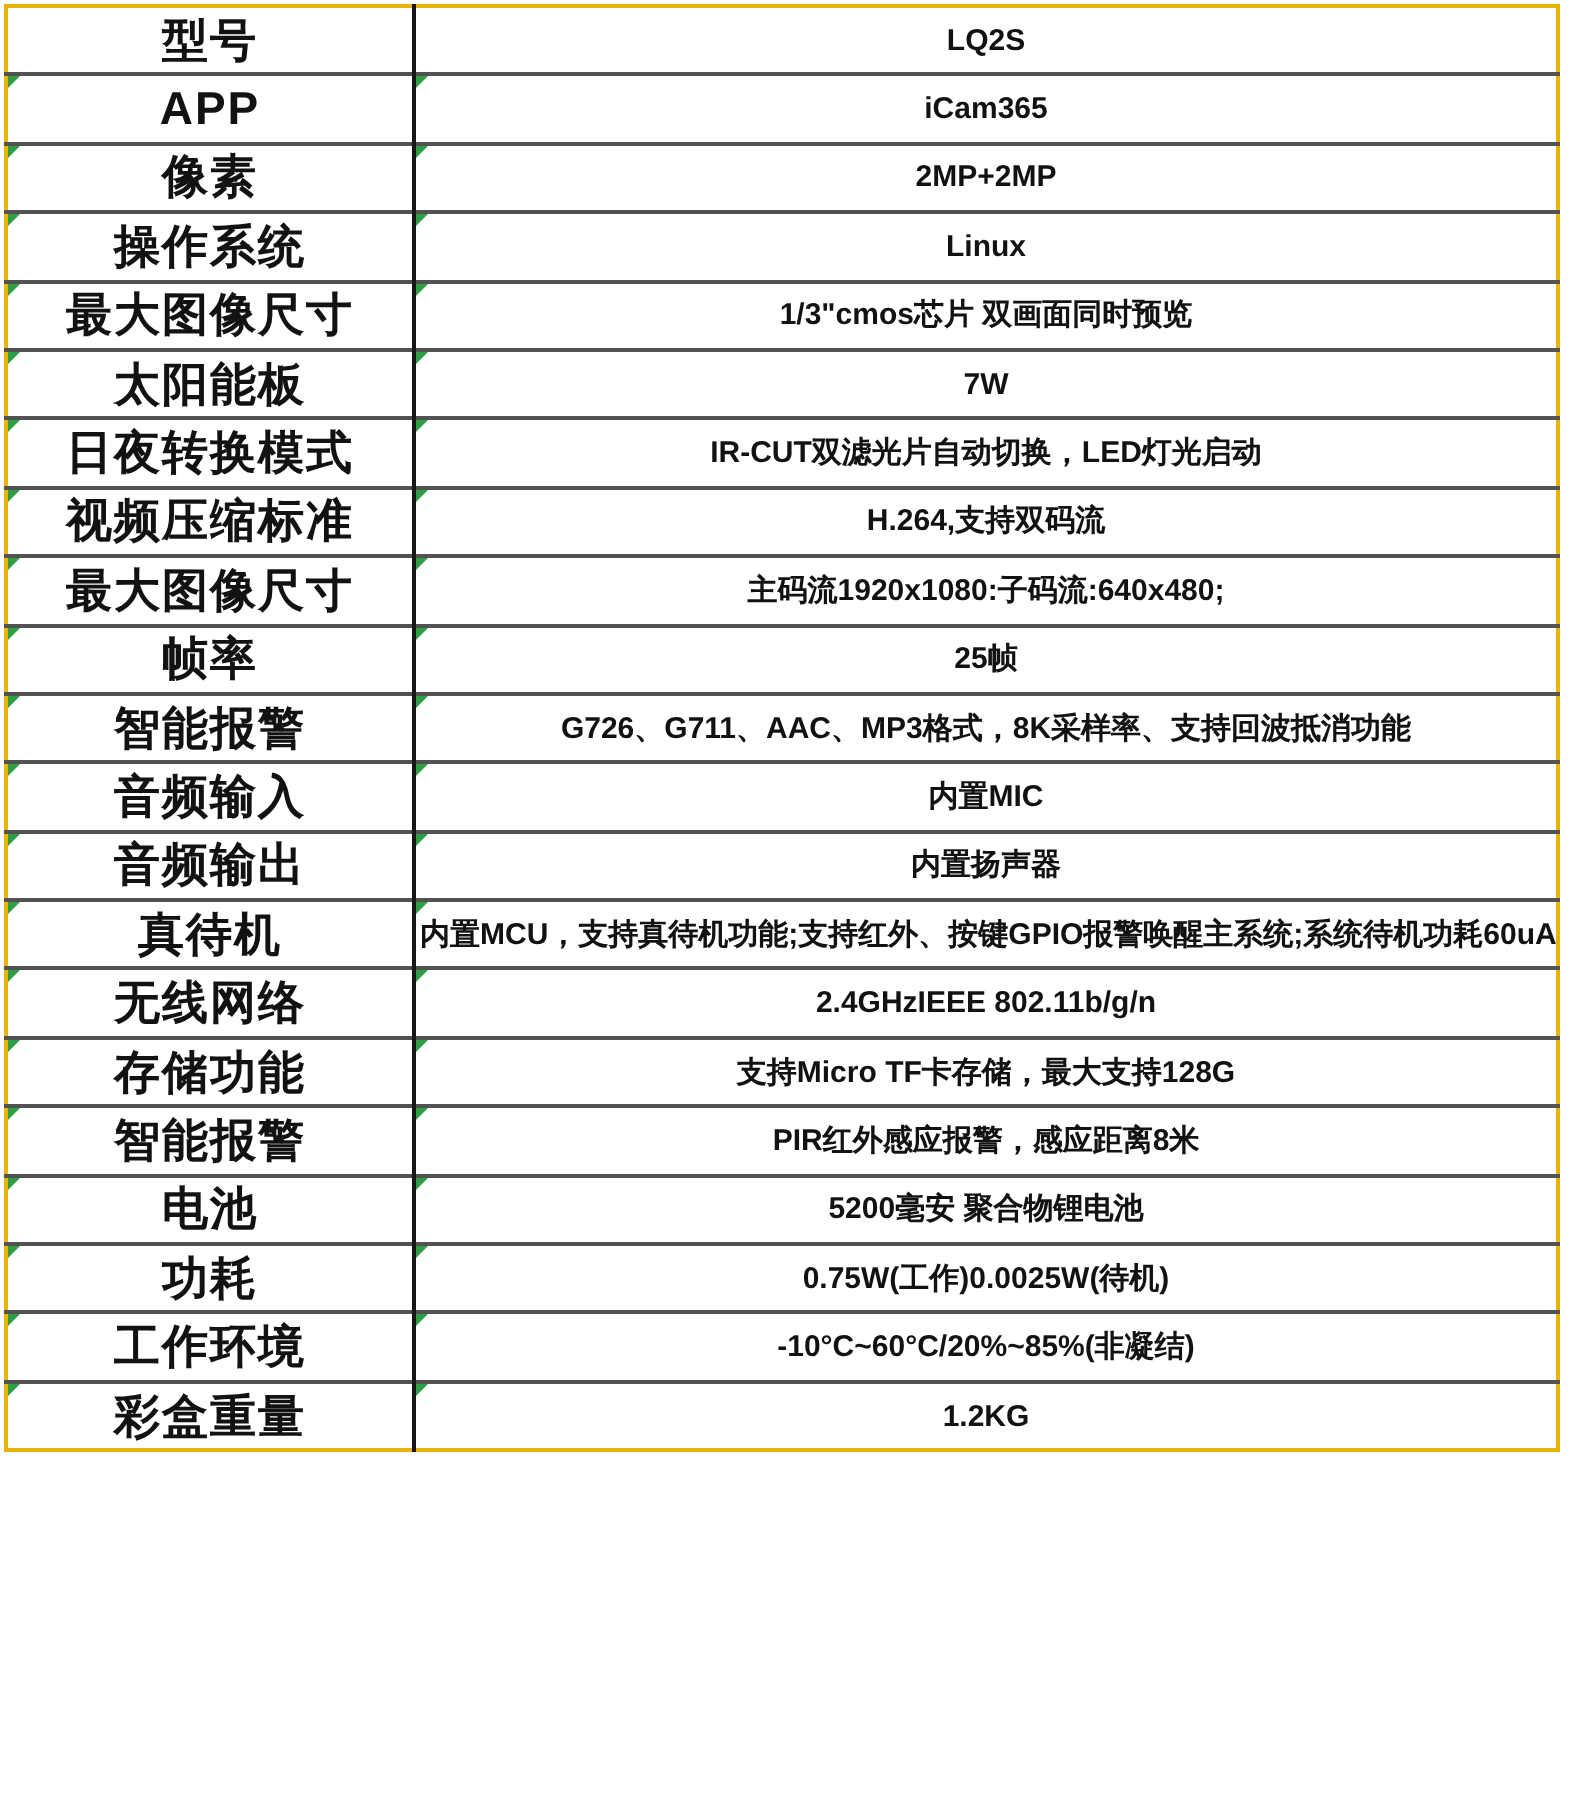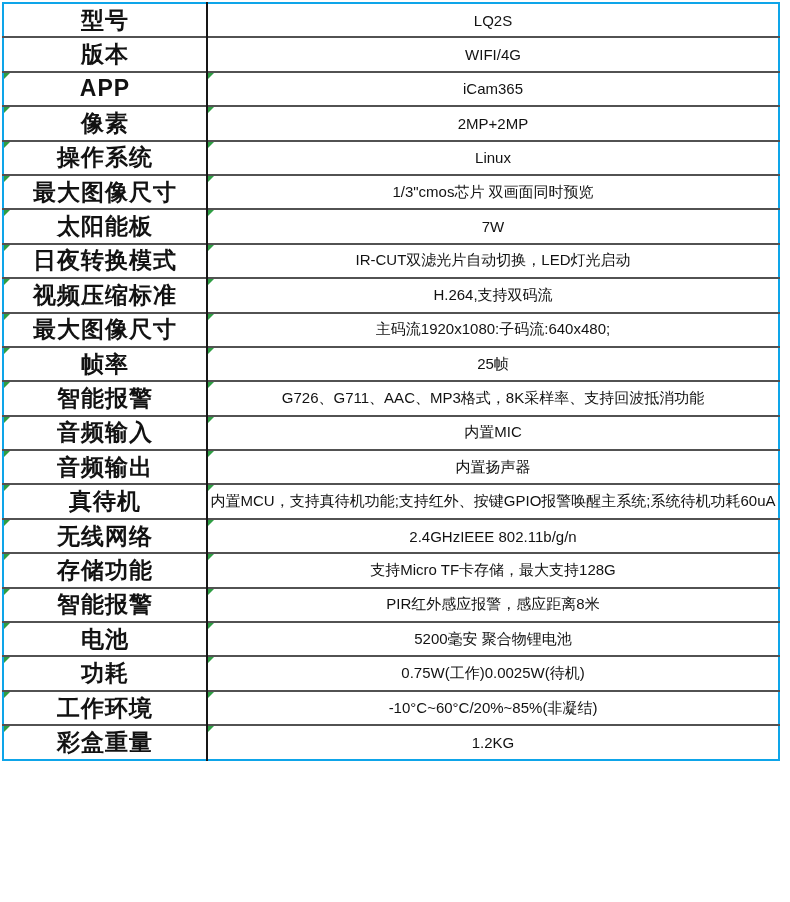--- a/index.html
+++ b/index.html
@@ -13,21 +13,21 @@
     width: 790px;
     height: 902px;
     background: #ffffff;
     box-sizing: border-box;
     padding: 2px 0 0 2px;
   }
   table.spec-table {
     border-collapse: collapse;
     table-layout: fixed;
     width: 778px;
-    border: 2px solid #0ea5e9;
+    border: 2px solid #eab308;
   }
   table.spec-table tr {
     height: 34.4px;
     border-bottom: 2px solid #525252;
   }
   table.spec-table tr:last-child {
     border-bottom: none;
     border-radius: 15px;
   }
   th.label-cell {
@@ -41,21 +41,21 @@
     color: #121212;
     padding: 0 2px;
     letter-spacing: 1px;
     overflow: hidden;
     white-space: nowrap;
   }
   td.value-cell {
     position: relative;
     text-align: center;
     vertical-align: middle;
-    font-weight: normal;
+    font-weight: bold;
     font-size: 15px;
     color: #121212;
     padding: 0 2px;
     overflow: hidden;
     white-space: nowrap;
   }
   .corner-mark {
     position: absolute;
     top: 0;
     left: 0;
@@ -75,30 +75,20 @@
     <th class="label-cell">
       
       <span class="label-text">型号</span>
     </th>
     <td class="value-cell">
       
       <span class="value-text">LQ2S</span>
     </td>
   </tr>
 
-  <tr>
-    <th class="label-cell">
-      
-      <span class="label-text">版本</span>
-    </th>
-    <td class="value-cell">
-      
-      <span class="value-text">WIFI/4G</span>
-    </td>
-  </tr>
 
   <tr>
     <th class="label-cell">
       <span class="corner-mark"></span>
       <span class="label-text">APP</span>
     </th>
     <td class="value-cell">
       <span class="corner-mark"></span>
       <span class="value-text">iCam365</span>
     </td>

